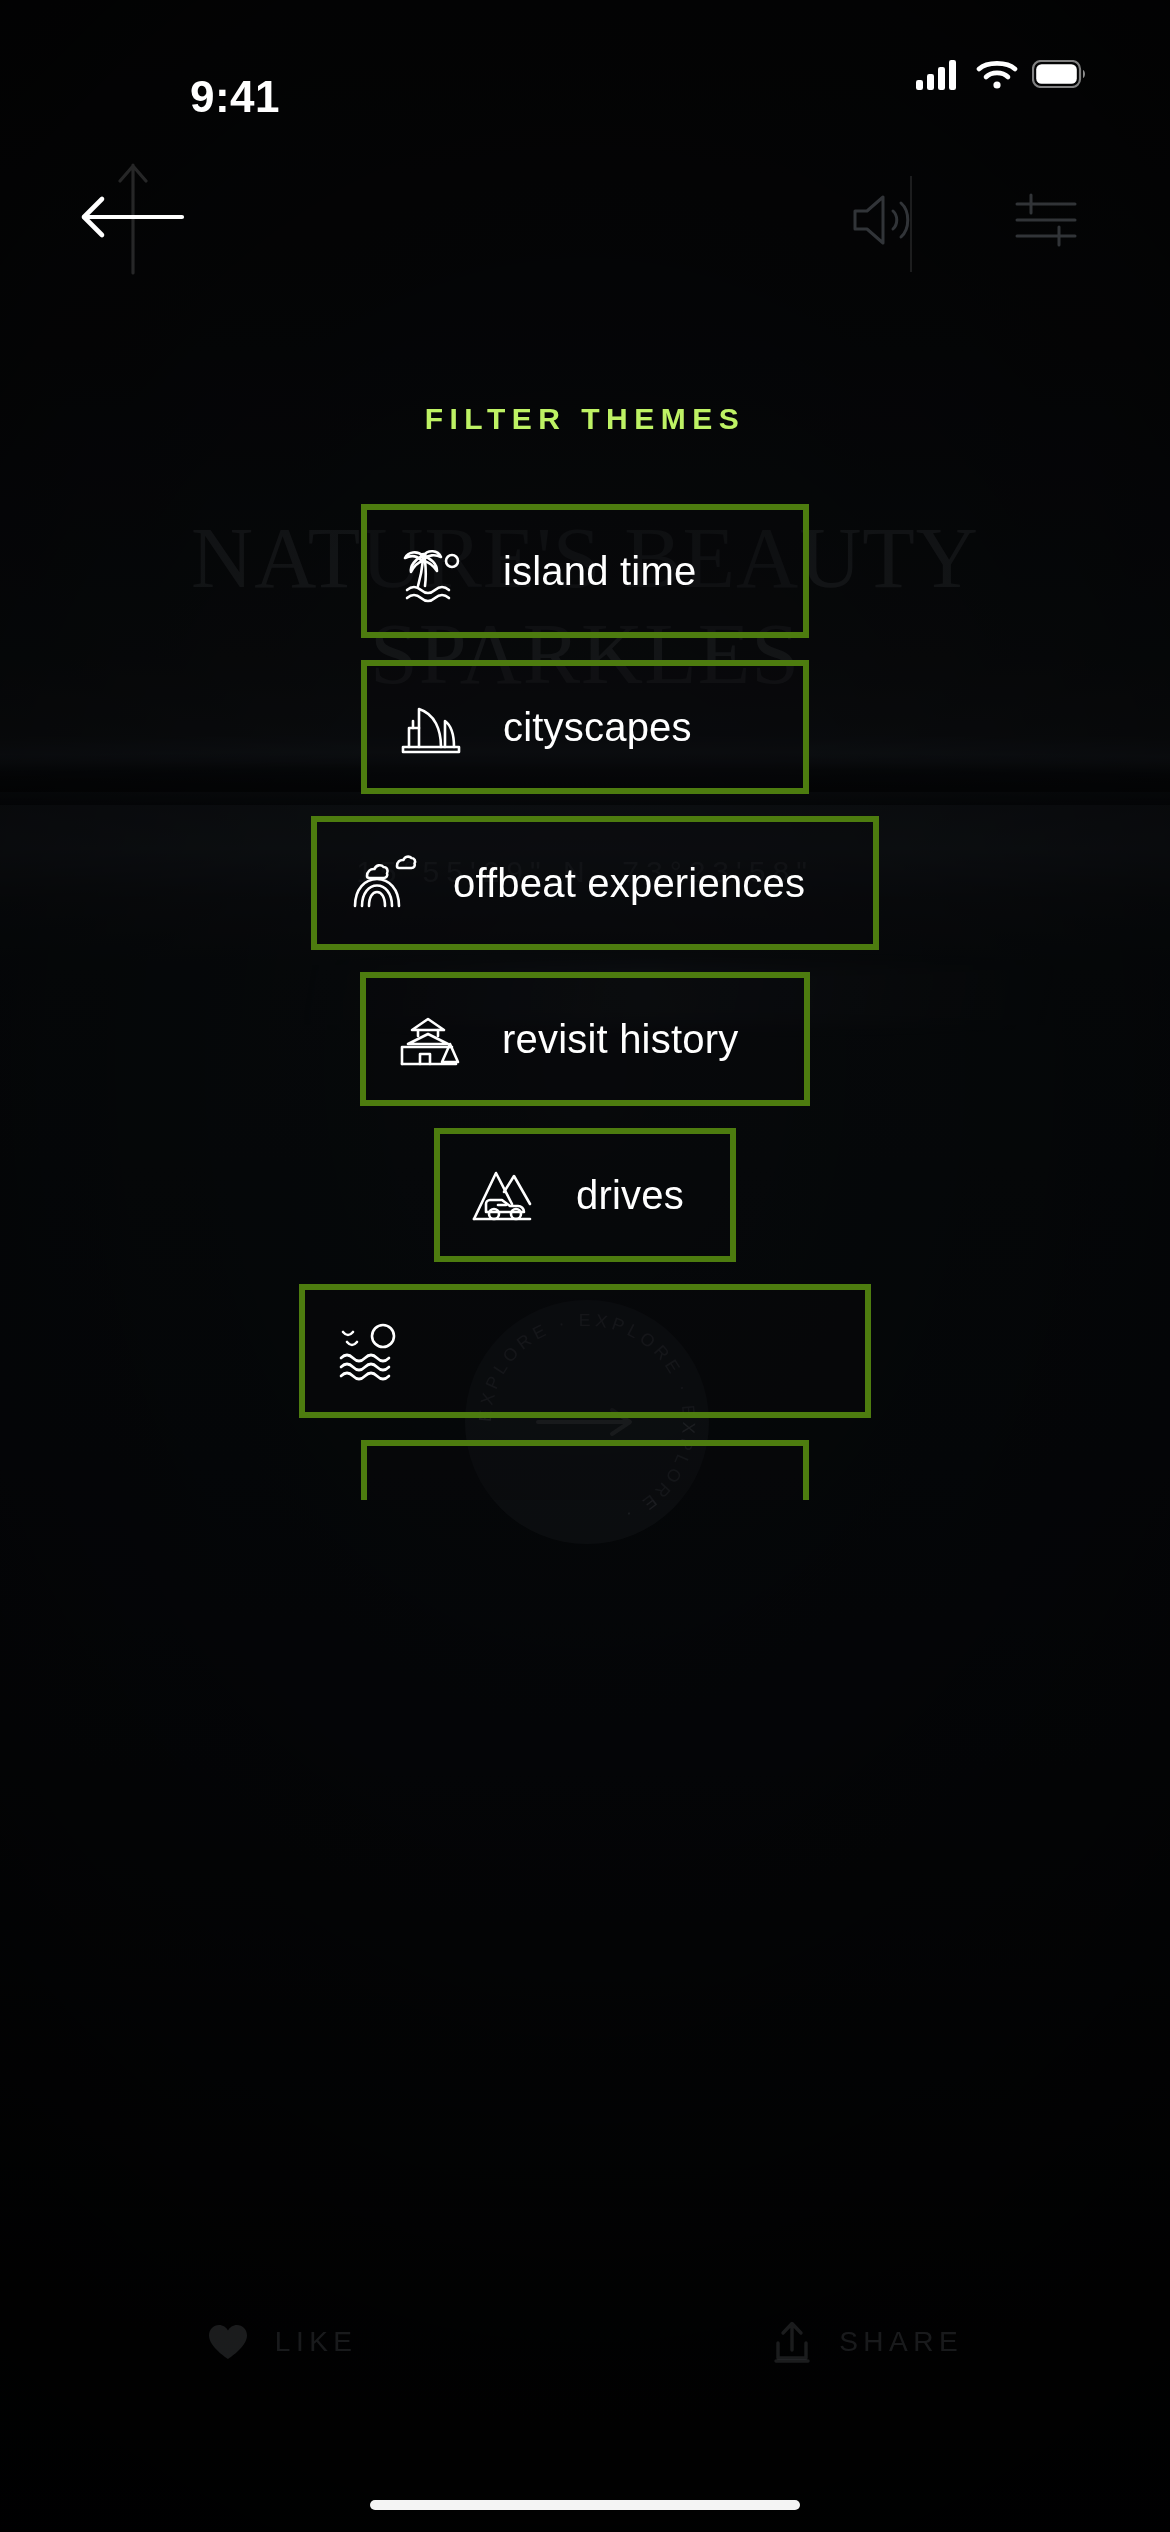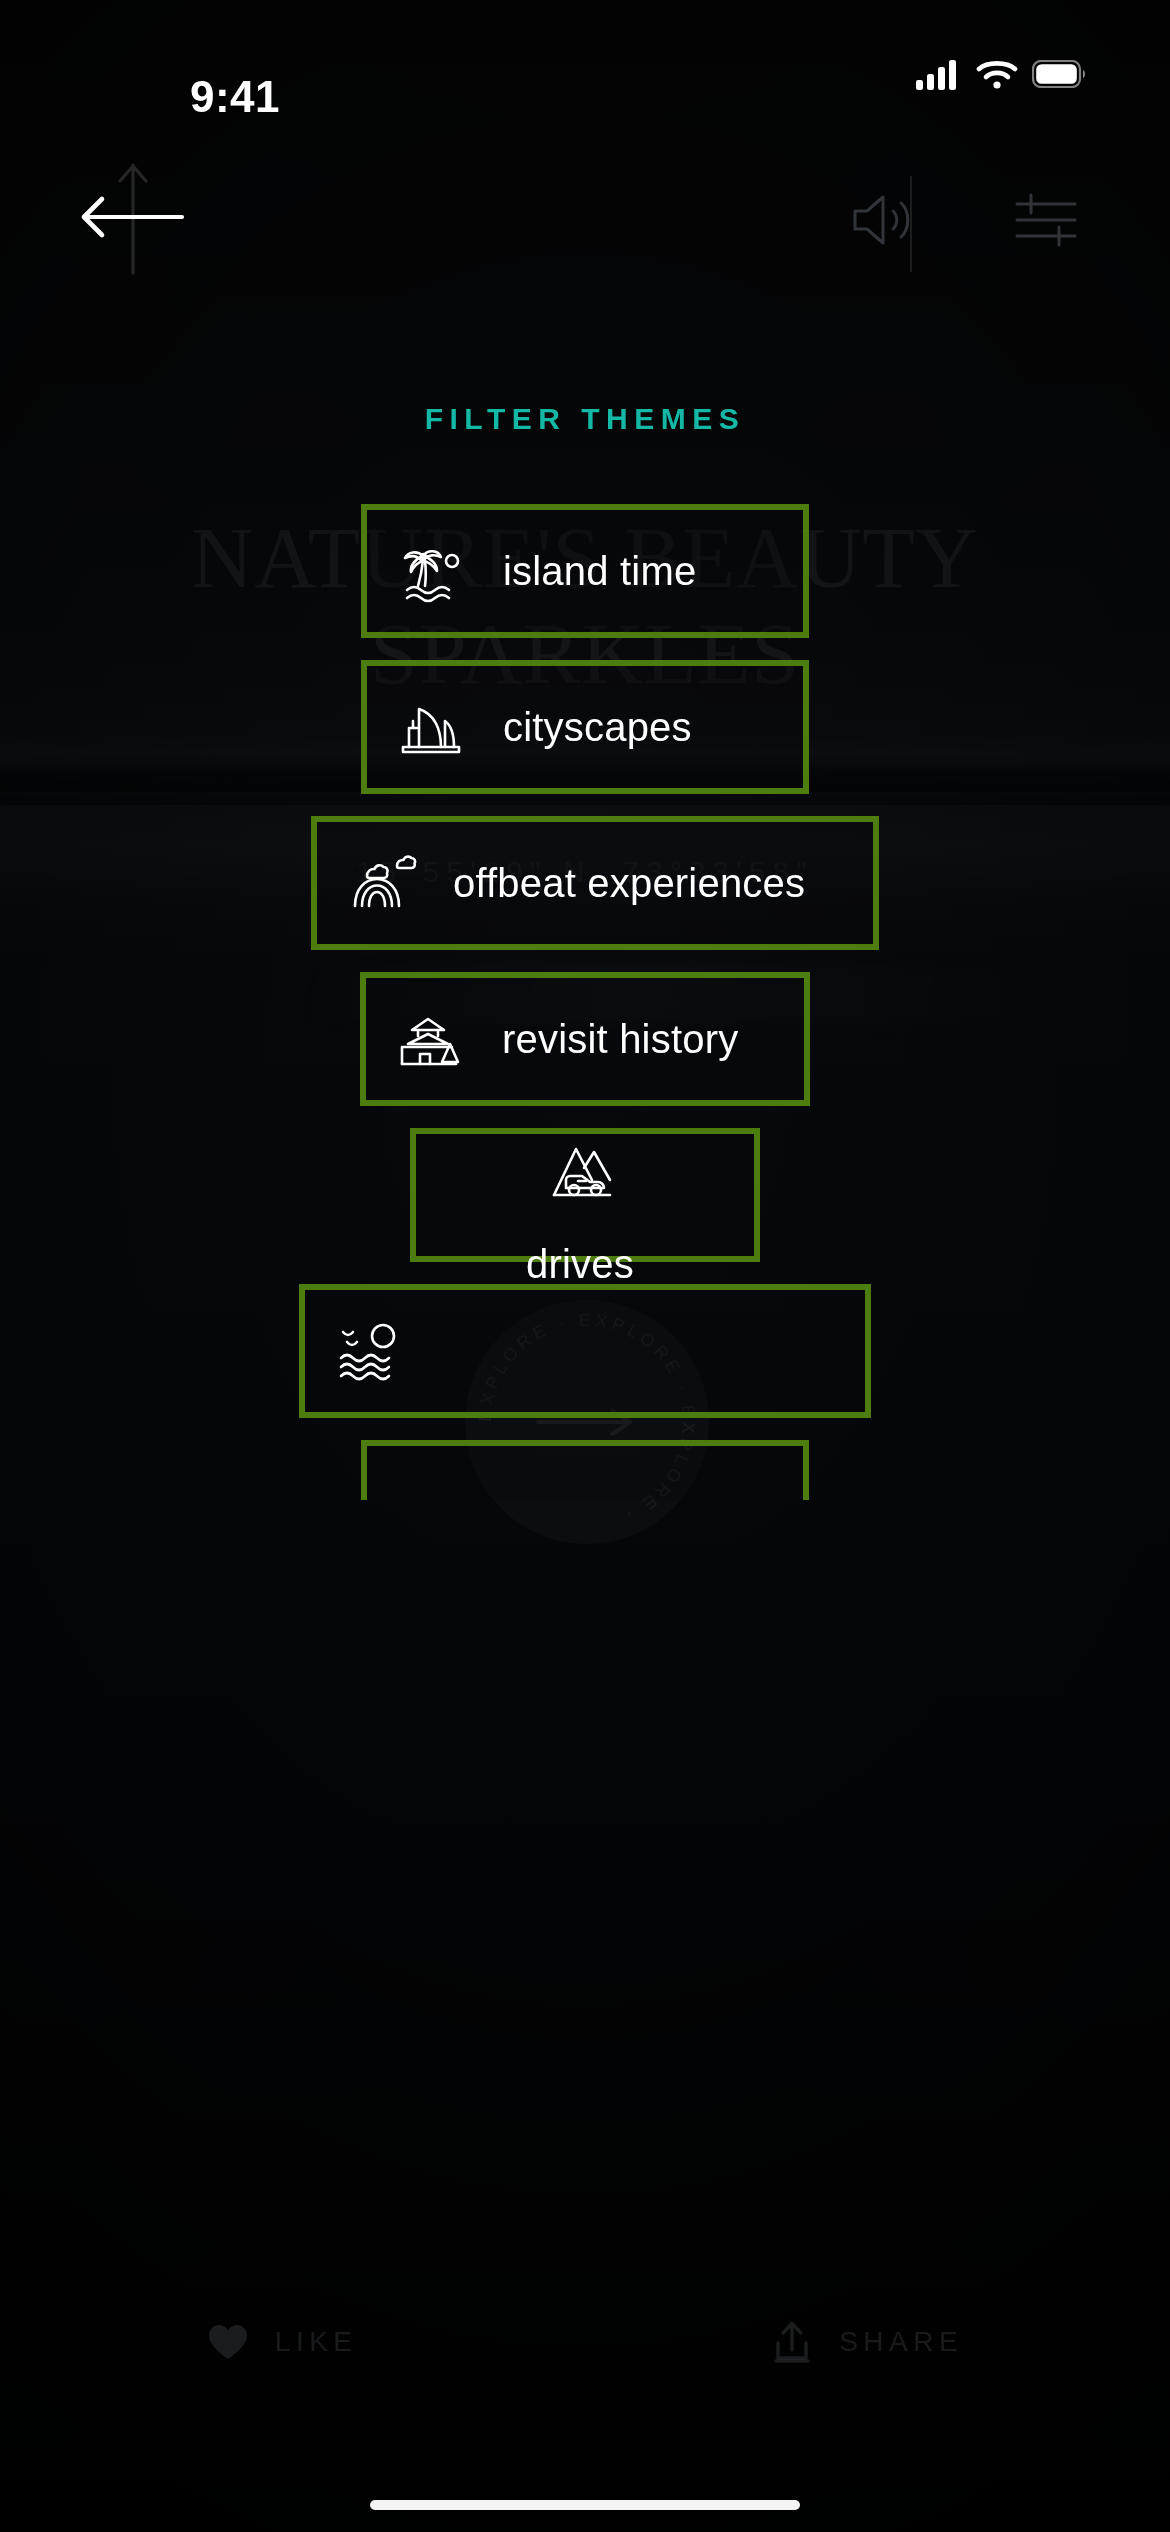--- a/index.html
+++ b/index.html
@@ -203,21 +203,21 @@
     top: 330px;
     bottom: 0;
     z-index: 30;
   }
   #sheet-title {
     text-align:center;
     margin-top: 72px;
     font-size: 30px;
     font-weight: 700;
     letter-spacing: 6.5px;
-    color: #14b8a6;
+    color: #bef264;
   }
 
   #chips {
     margin-top: 68px;
     display:flex;
     flex-direction: column;
     align-items: center;
     gap: 22px;
   }
   .chip {
@@ -237,21 +237,21 @@
   .chip-label {
     font-size: 40px;
     color: #ffffff;
     letter-spacing: .2px;
     white-space: nowrap;
     padding-right: 10px;
   }
   .chip.w-md   { width: 448px; }
   .chip.w-lg   { width: 568px; margin-left: 20px; }
   .chip.w-xl   { width: 572px; }
-  .chip.w-xs   { width: 350px; flex-direction: column; }
+  .chip.w-xs   { width: 302px; }
   .chip.w-hist { width: 450px; }
   
   .chip.clipped {
     border-bottom: none;
     height: 60px;
     overflow: hidden;
   }
 
   
   #home-indicator {

